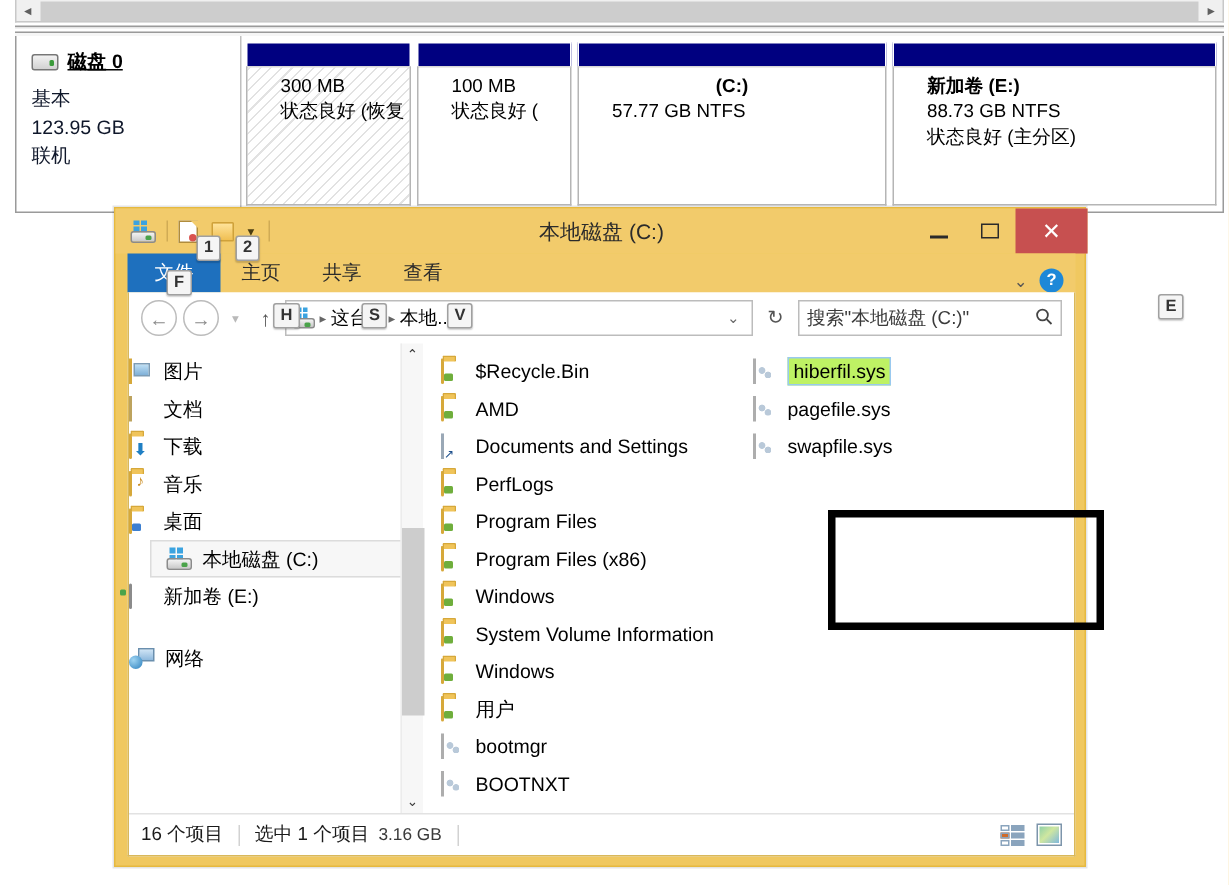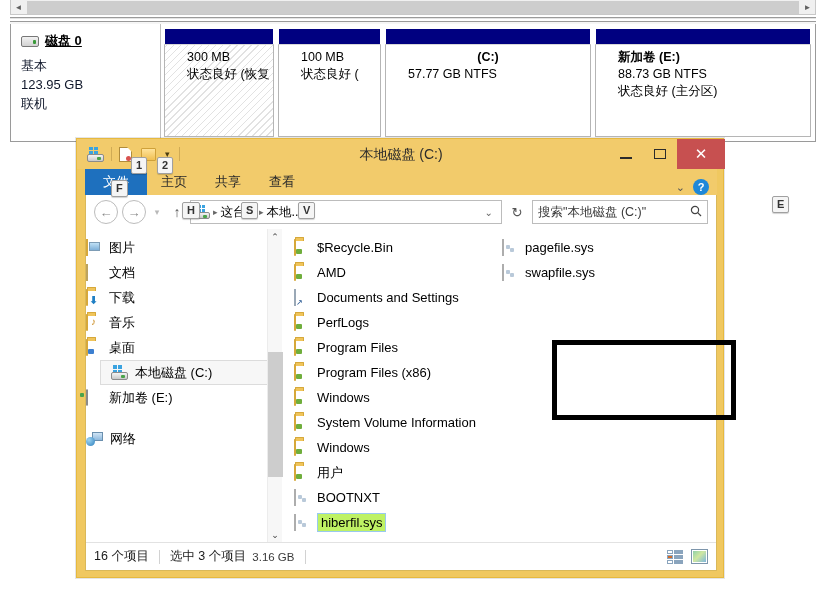--- a/index.html
+++ b/index.html
@@ -459,41 +459,45 @@
             <span class="ico"><span class="folder green"></span></span>
             <span class="fname">Windows</span>
           </div>
 
           <div class="file-item">
             <span class="ico"><span class="folder green"></span></span>
             <span class="fname">用户</span>
           </div>
           <div class="file-item">
             <span class="ico"><span class="sysfile"></span></span>
+            <span class="fname">bootmgr</span>
+          </div>
+          <div class="file-item">
+            <span class="ico"><span class="sysfile"></span></span>
             <span class="fname">BOOTNXT</span>
           </div>
           <div class="file-item selected">
             <span class="ico"><span class="sysfile"></span></span>
             <span class="fname">hiberfil.sys</span>
           </div>
           <div class="file-item">
             <span class="ico"><span class="sysfile"></span></span>
             <span class="fname">pagefile.sys</span>
           </div>
           <div class="file-item">
             <span class="ico"><span class="sysfile"></span></span>
             <span class="fname">swapfile.sys</span>
           </div>
         </div>
       </div>
 
       <div class="statusbar">
         <span>16 个项目</span>
         <span class="sb-sep"></span>
-        <span>选中 3 个项目</span>
+        <span>选中 1 个项目</span>
         <span class="sb-size">3.16 GB</span>
         <span class="sb-sep"></span>
         <span class="sb-right">
           <span class="viewbtn-details">
             <i class="sq"></i>
               <i></i>
               <i class="sq dot"></i>
               <i></i>
               <i class="sq"></i>
               <i></i>

